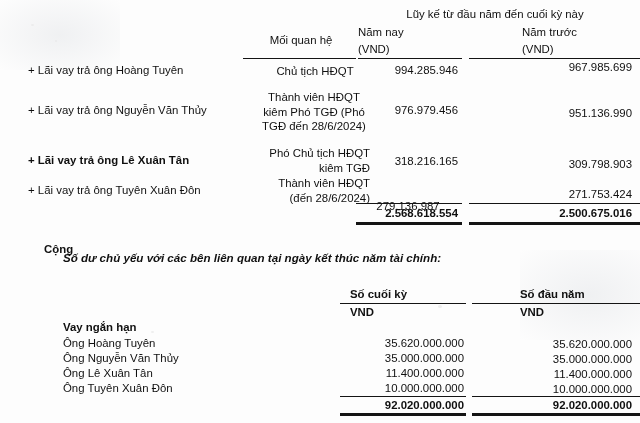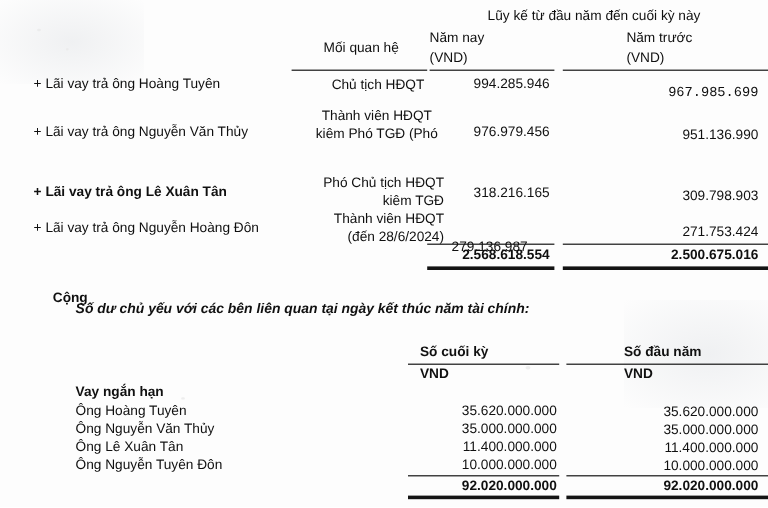--- a/index.html
+++ b/index.html
@@ -101,39 +101,40 @@
 
   <div class="rule" style="left:243px;top:58px;width:113px;"></div>
   <div class="rule" style="left:358px;top:58px;width:104px;"></div>
   <div class="rule" style="left:469px;top:58px;width:171px;"></div>
 
   <div class="t" style="left:28px;top:64px;">+ Lãi vay trả ông Hoàng Tuyên</div>
   <div class="blk ctr" style="left:246px;top:64px;width:110px;">
     <div>Chủ tịch HĐQT</div>
   </div>
   <div class="num" style="left:358px;top:64px;width:100px;">994.285.946</div>
-  <div class="num" style="left:522px;top:72px;width:110px;font-family:Liberation Mono, monospace;">967.985.699</div>
+  <div class="num" style="left:522px;top:61px;width:110px;">967.985.699</div>
 
   <div class="t" style="left:28px;top:104px;">+ Lãi vay trả ông Nguyễn Văn Thủy</div>
   <div class="blk ctr" style="left:244px;top:90px;width:112px;">
     <div>Thành viên HĐQT</div>
     <div>kiêm Phó TGĐ (Phó</div>
+    <div>TGĐ đến 28/6/2024)</div>
   </div>
   <div class="num" style="left:358px;top:104px;width:100px;">976.979.456</div>
   <div class="num" style="left:522px;top:107px;width:110px;">951.136.990</div>
 
   <div class="t" style="left:28px;top:154px;font-weight:bold;">+ Lãi vay trả ông Lê Xuân Tân</div>
   <div class="blk" style="left:244px;top:146px;width:112px;">
     <div>Phó Chủ tịch HĐQT</div>
     <div>kiêm TGĐ</div>
   </div>
   <div class="num" style="left:358px;top:155px;width:100px;">318.216.165</div>
   <div class="num" style="left:522px;top:158px;width:110px;">309.798.903</div>
 
-  <div class="t" style="left:28px;top:184px;">+ Lãi vay trả ông Nguyễn Hoàng Đôn</div>
+  <div class="t" style="left:28px;top:184px;">+ Lãi vay trả ông Tuyên Xuân Đôn</div>
   <div class="blk" style="left:244px;top:176px;width:112px;">
     <div>Thành viên HĐQT</div>
     <div>(đến 28/6/2024)</div>
   </div>
   <div class="num" style="left:358px;top:200px;width:100px;text-align:center;">279.136.987</div>
   <div class="num" style="left:522px;top:188px;width:110px;">271.753.424</div>
 
   <div class="rule" style="left:356px;top:203px;width:106px;"></div>
   <div class="rule" style="left:469px;top:203px;width:171px;"></div>
 
@@ -162,21 +163,21 @@
   <div class="num" style="left:520px;top:338px;width:112px;">35.620.000.000</div>
 
   <div class="t" style="left:63px;top:352px;">Ông Nguyễn Văn Thủy</div>
   <div class="num" style="left:350px;top:352px;width:114px;">35.000.000.000</div>
   <div class="num" style="left:520px;top:353px;width:112px;">35.000.000.000</div>
 
   <div class="t" style="left:63px;top:367px;">Ông Lê Xuân Tân</div>
   <div class="num" style="left:350px;top:367px;width:114px;">11.400.000.000</div>
   <div class="num" style="left:520px;top:368px;width:112px;">11.400.000.000</div>
 
-  <div class="t" style="left:63px;top:382px;">Ông Nguyễn Tuyên Đôn</div>
+  <div class="t" style="left:63px;top:382px;">Ông Tuyên Xuân Đôn</div>
   <div class="num" style="left:350px;top:382px;width:114px;">10.000.000.000</div>
   <div class="num" style="left:520px;top:383px;width:112px;">10.000.000.000</div>
 
   <div class="rule hair" style="left:340px;top:396px;width:126px;"></div>
   <div class="rule hair" style="left:472px;top:396px;width:168px;"></div>
 
   <div class="num bold" style="left:350px;top:399px;width:114px;">92.020.000.000</div>
   <div class="num bold" style="left:520px;top:399px;width:112px;">92.020.000.000</div>
 
   <div class="rule thick" style="left:340px;top:413px;width:126px;"></div>

